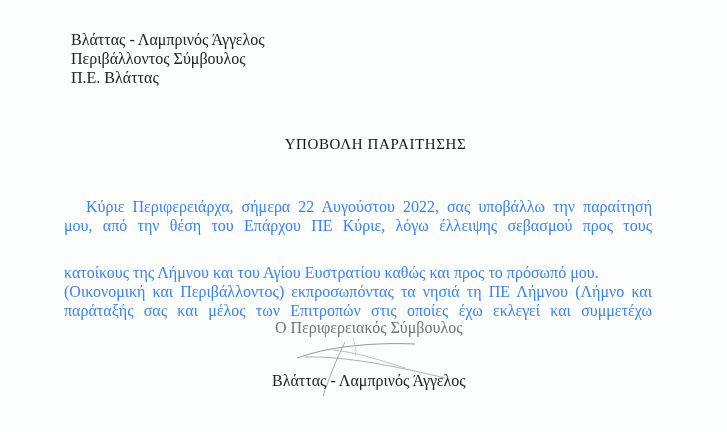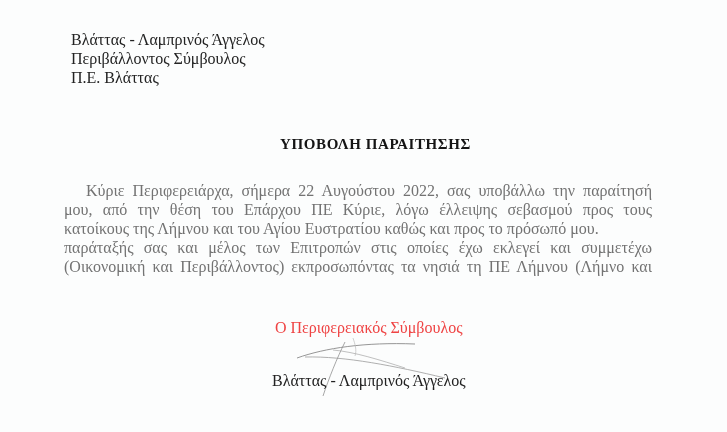--- a/index.html
+++ b/index.html
@@ -28,52 +28,52 @@
       line-height: 19px;
       color: #232323;
     }
     .sender div { white-space: nowrap; }
     .title {
       position: absolute;
       left: 0;
       width: 727px;
       top: 136px;
       text-align: center;
-      font-weight: bold;
+      font-weight: normal;
       font-size: 15px;
       letter-spacing: 0.6px;
       color: #141414;
     }
     .title span { margin-left: 24px; }
     .body-text {
       position: absolute;
       left: 64px;
-      top: 181px;
+      top: 197px;
       width: 588px;
       font-size: 16px;
       line-height: 19px;
-      color: #737373;
+      color: #3b82f6;
     }
     .line {
       display: block;
       white-space: nowrap;
       text-align: justify;
       text-align-last: justify;
       height: 19px;
     }
     .line.indent { padding-left: 22px; }
-    .line.last { text-align-last: left; }
+    .line.last { text-align-last: left; margin-top: 28px; }
     .closing {
       position: absolute;
       left: 275px;
       top: 318px;
       font-size: 16px;
       line-height: 19px;
       white-space: nowrap;
-      color: #ef4444;
+      color: #737373;
     }
     .signature {
       position: absolute;
       left: 285px;
       top: 338px;
       width: 180px;
       height: 60px;
     }
     .signer {
       position: absolute;
@@ -97,22 +97,22 @@
   </div>
 
   <div class="title">
     <span>ΥΠΟΒΟΛΗ ΠΑΡΑΙΤΗΣΗΣ</span>
   </div>
 
   <div class="body-text">
     <span class="line indent">Κύριε Περιφερειάρχα, σήμερα 22 Αυγούστου 2022, σας υποβάλλω την παραίτησή</span>
     <span class="line">μου, από την θέση του Επάρχου ΠΕ Κύριε, λόγω έλλειψης σεβασμού προς τους</span>
     <span class="line last">κατοίκους της Λήμνου και του Αγίου Ευστρατίου καθώς και προς το πρόσωπό μου.</span>
+    <span class="line">(Οικονομική και Περιβάλλοντος) εκπροσωπόντας τα νησιά τη ΠΕ Λήμνου (Λήμνο και</span>
     <span class="line">παράταξής σας και μέλος των Επιτροπών στις οποίες έχω εκλεγεί και συμμετέχω</span>
-    <span class="line">(Οικονομική και Περιβάλλοντος) εκπροσωπόντας τα νησιά τη ΠΕ Λήμνου (Λήμνο και</span>
   </div>
 
   <div class="closing">Ο Περιφερειακός Σύμβουλος</div>
 
   <svg class="signature" viewBox="0 0 180 60">
     <path d="M12 20 C 40 10, 80 4, 130 6" stroke="#8a8a8a" stroke-width="0.9" fill="none"></path>
     <path d="M20 19 C 60 18, 110 28, 160 40" stroke="#9a9a9a" stroke-width="0.8" fill="none"></path>
     <path d="M60 4 C 52 20, 44 40, 38 58" stroke="#909090" stroke-width="0.8" fill="none"></path>
     <path d="M48 12 C 70 14, 95 22, 120 30" stroke="#a5a5a5" stroke-width="0.7" fill="none"></path>
     <path d="M68 0 C 70 6, 72 12, 70 18" stroke="#b0b0b0" stroke-width="0.6" fill="none"></path>

